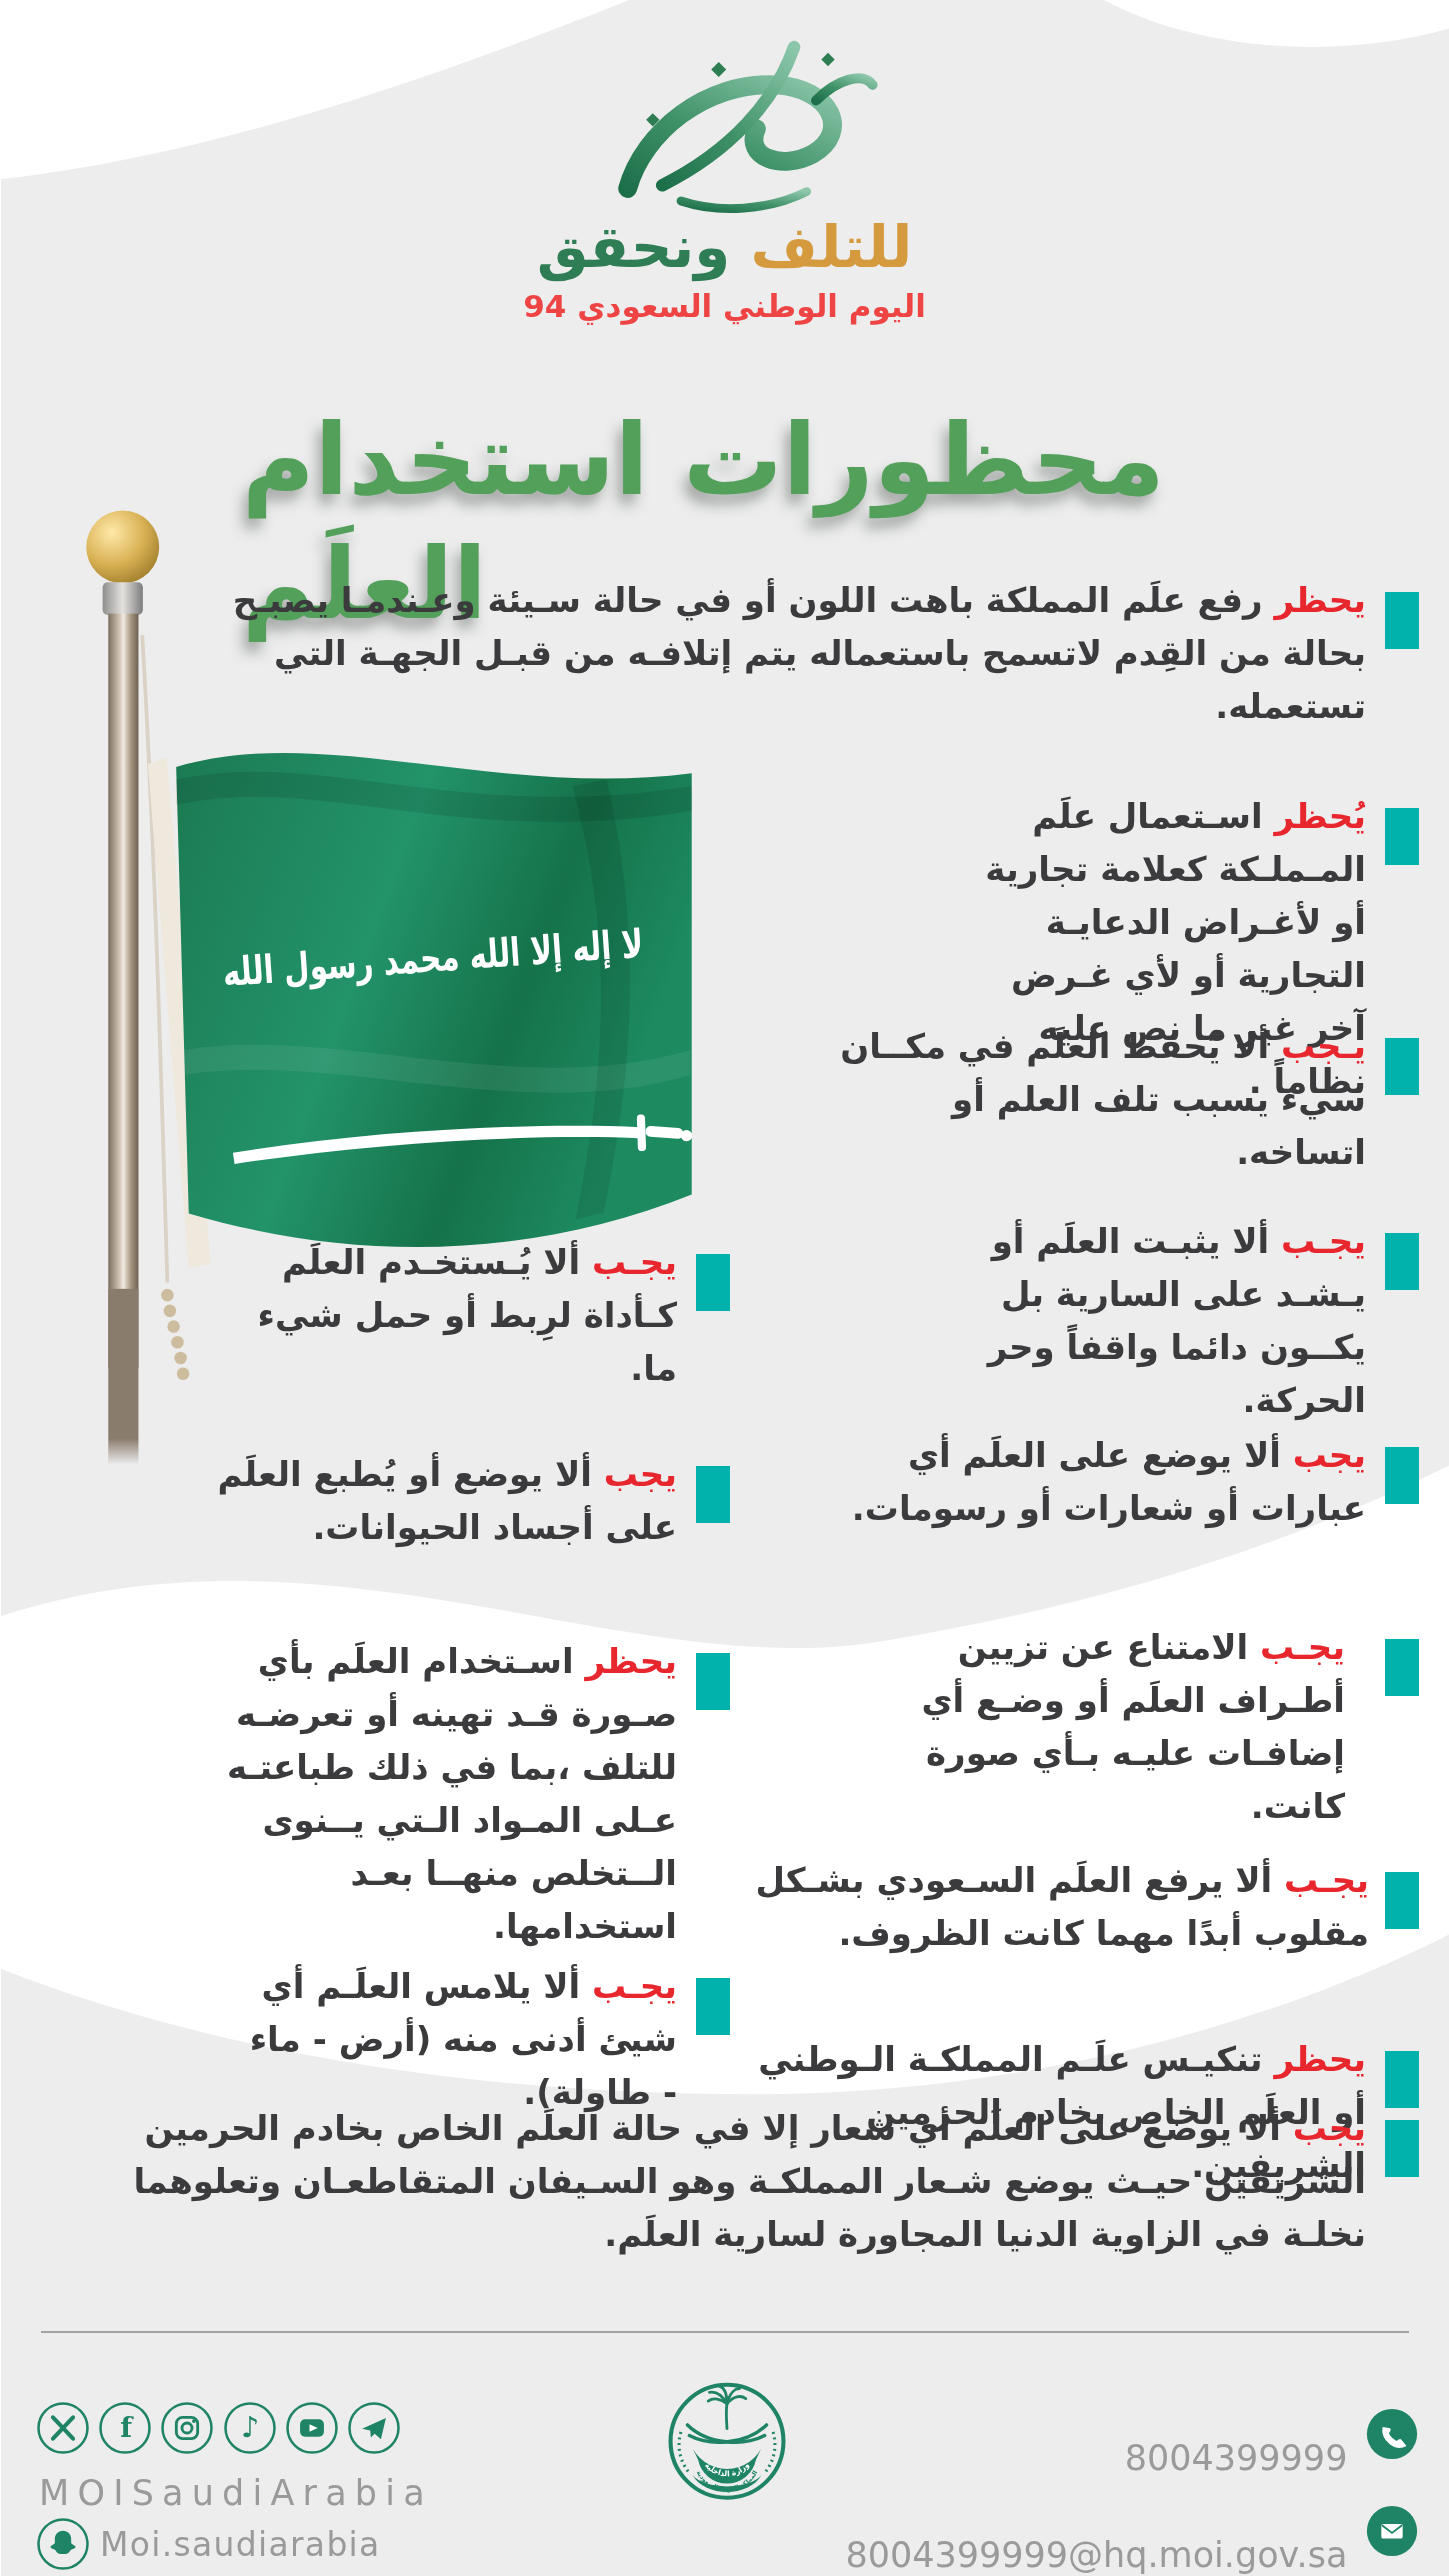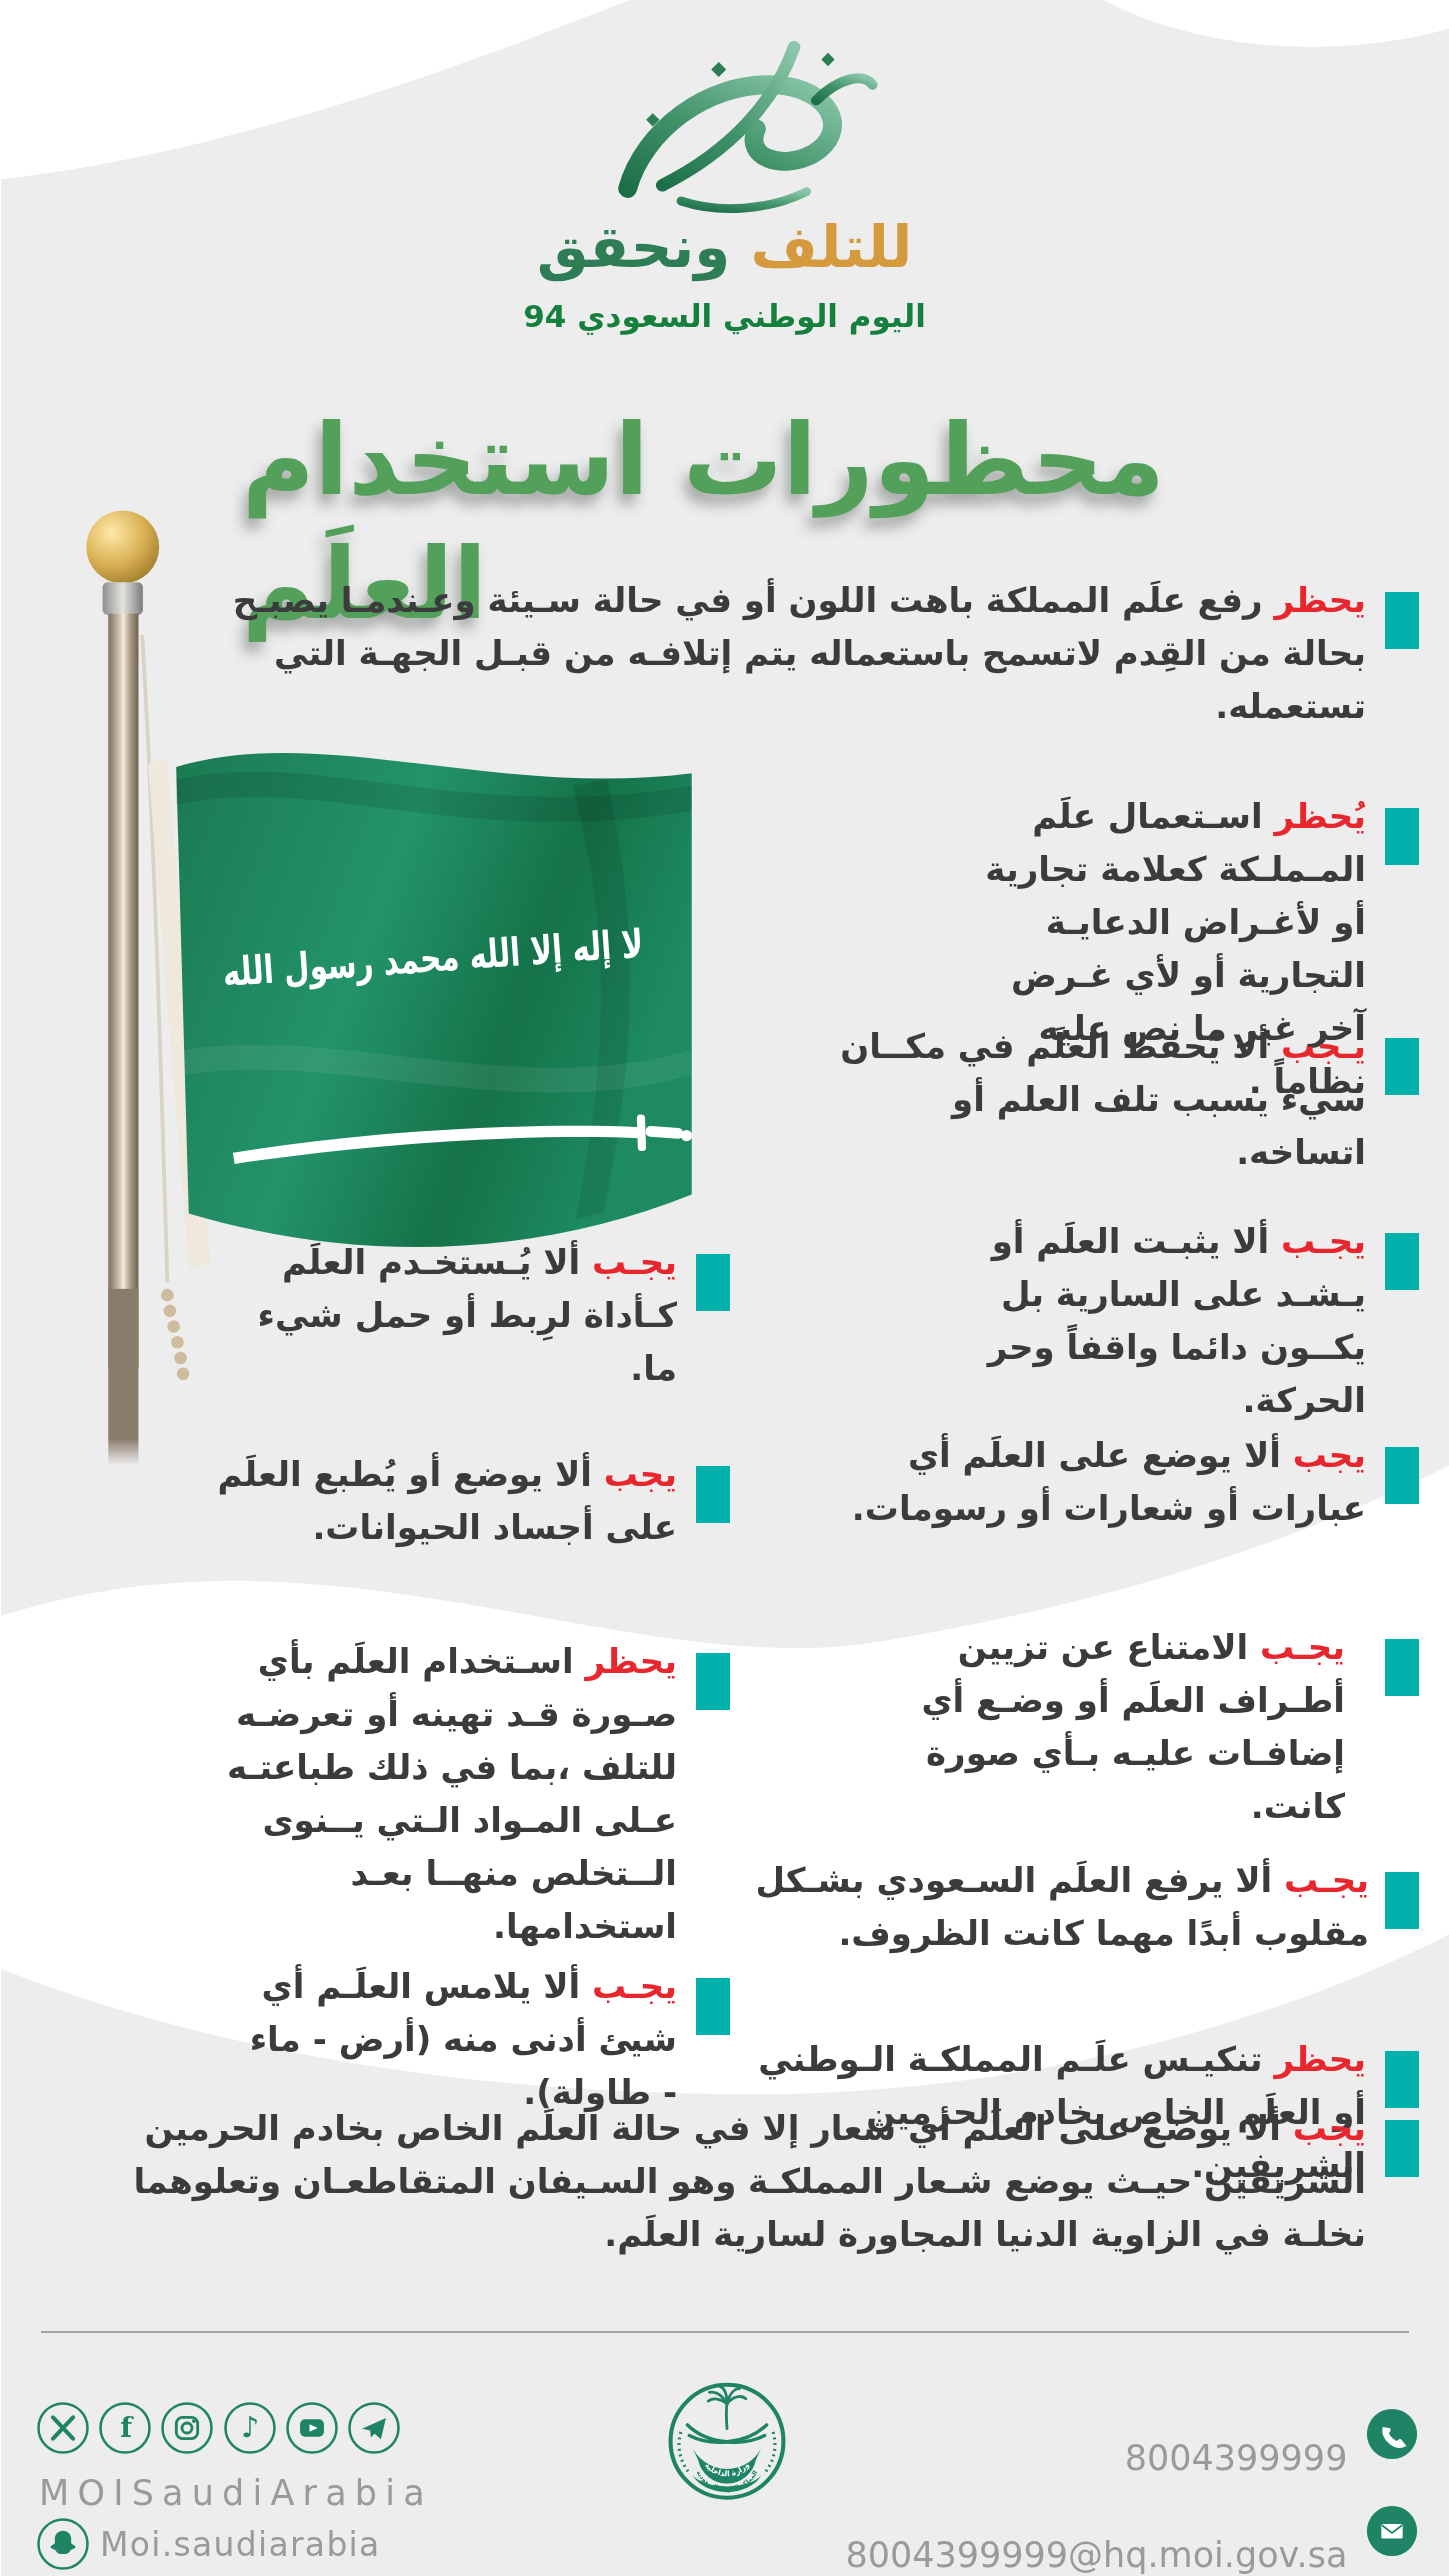--- a/index.html
+++ b/index.html
@@ -14,21 +14,21 @@
 
   
   #bg{position:absolute;left:0;top:0;width:1450px;height:2576px;z-index:0;}
 
   
   .logo-block{position:absolute;left:347px;top:25px;width:755px;text-align:center;z-index:3;}
   .cal-mark{margin:0 auto;}
   .wordmark{font-size:58px;font-weight:bold;line-height:1.1;margin-top:-3.8px;letter-spacing:-1.3px;}
   .wordmark .dream{color:#d69a3e;}
   .wordmark .achieve{color:#2e7d54;}
-  .logo-sub{font-size:31px;font-weight:bold;color:#15803d;margin-top:18px;}
+  .logo-sub{font-size:31px;font-weight:bold;color:#ef4444;margin-top:8px;}
 
   
   .page-title{
     position:absolute;left:242px;top:332px;width:1151px;text-align:left;z-index:3;
     font-size:99px;font-weight:bold;color:#53a05a;line-height:1.25;
     text-shadow:-5px 10px 14px rgba(70,80,70,0.45);
   }
 
   
   .bullet{position:absolute;display:flex;direction:rtl;align-items:flex-start;gap:19px;z-index:3;}

